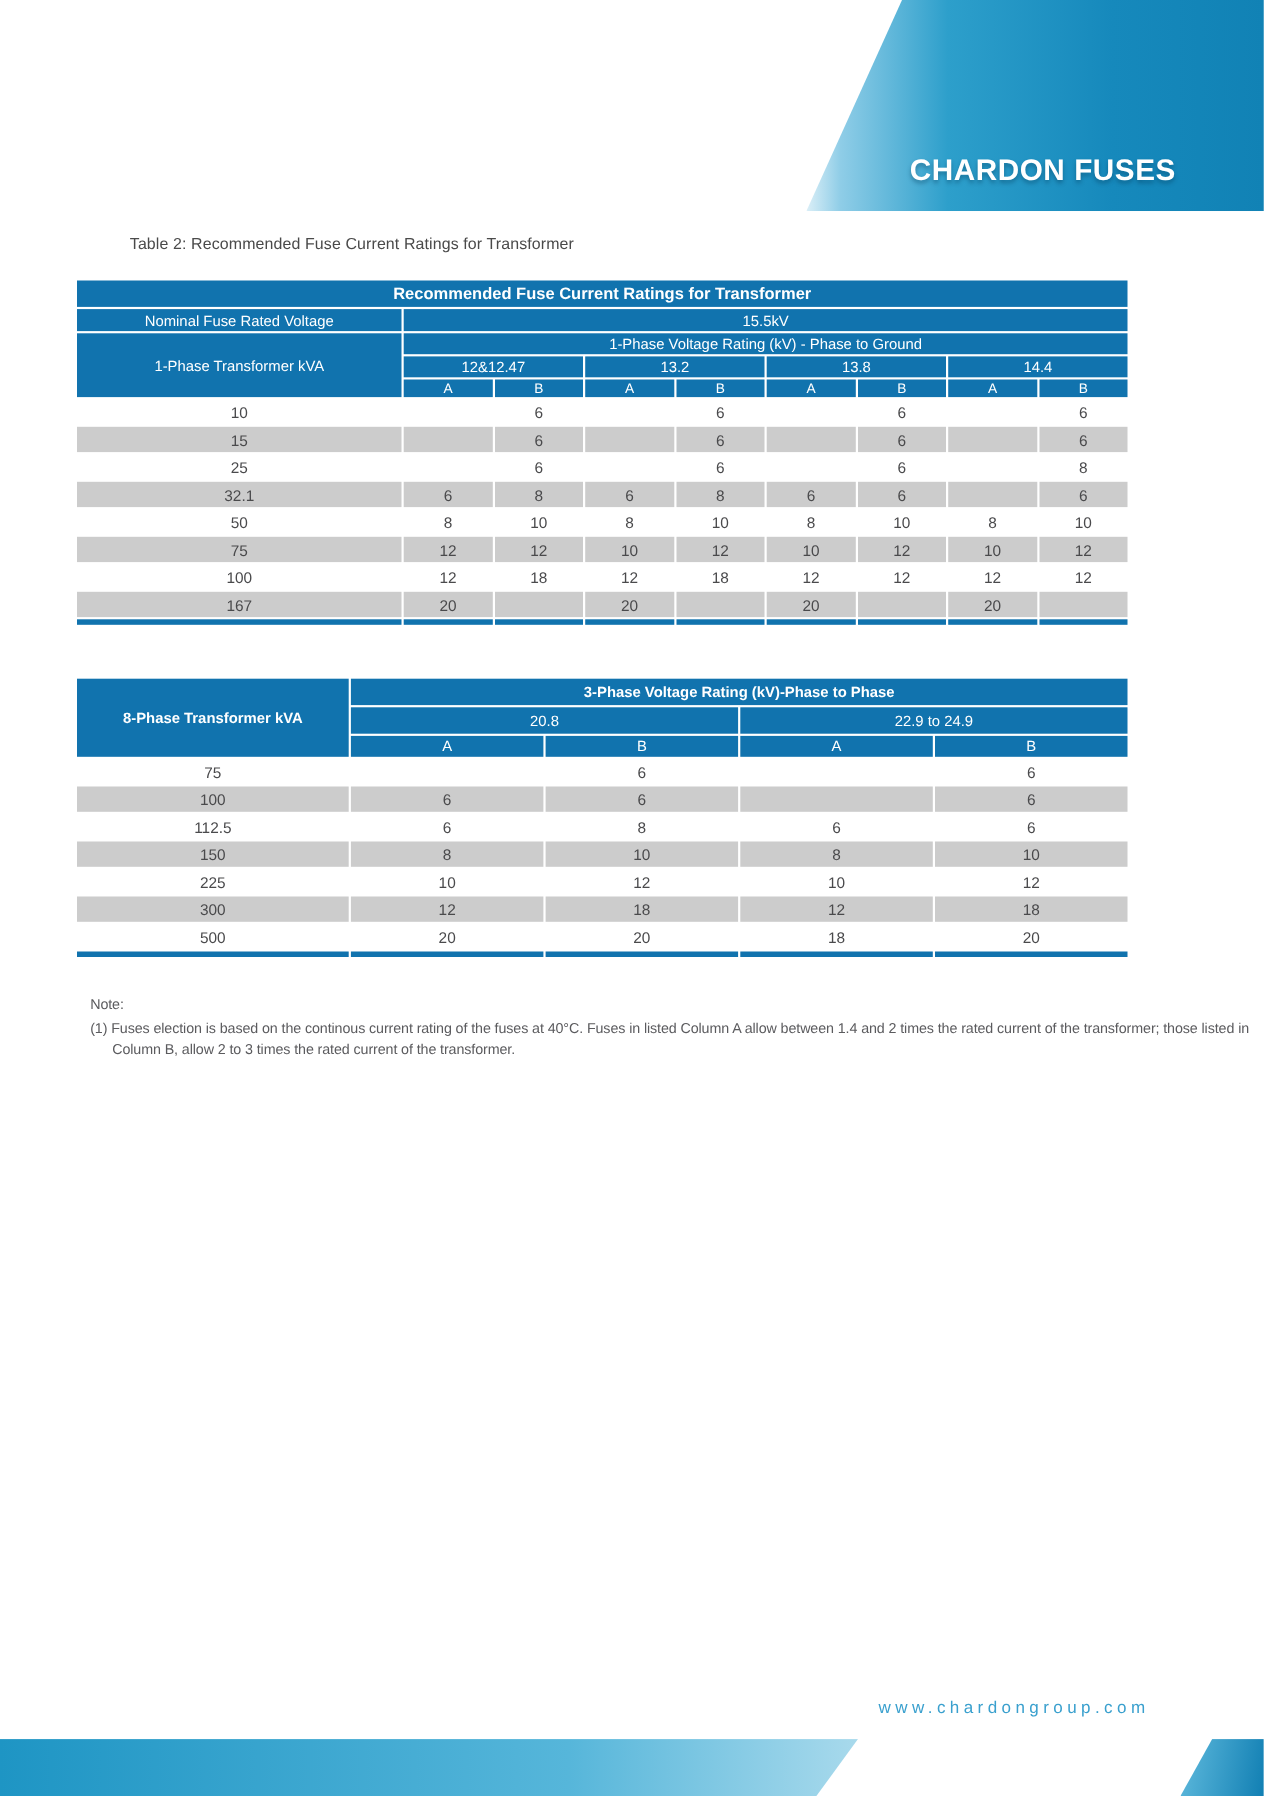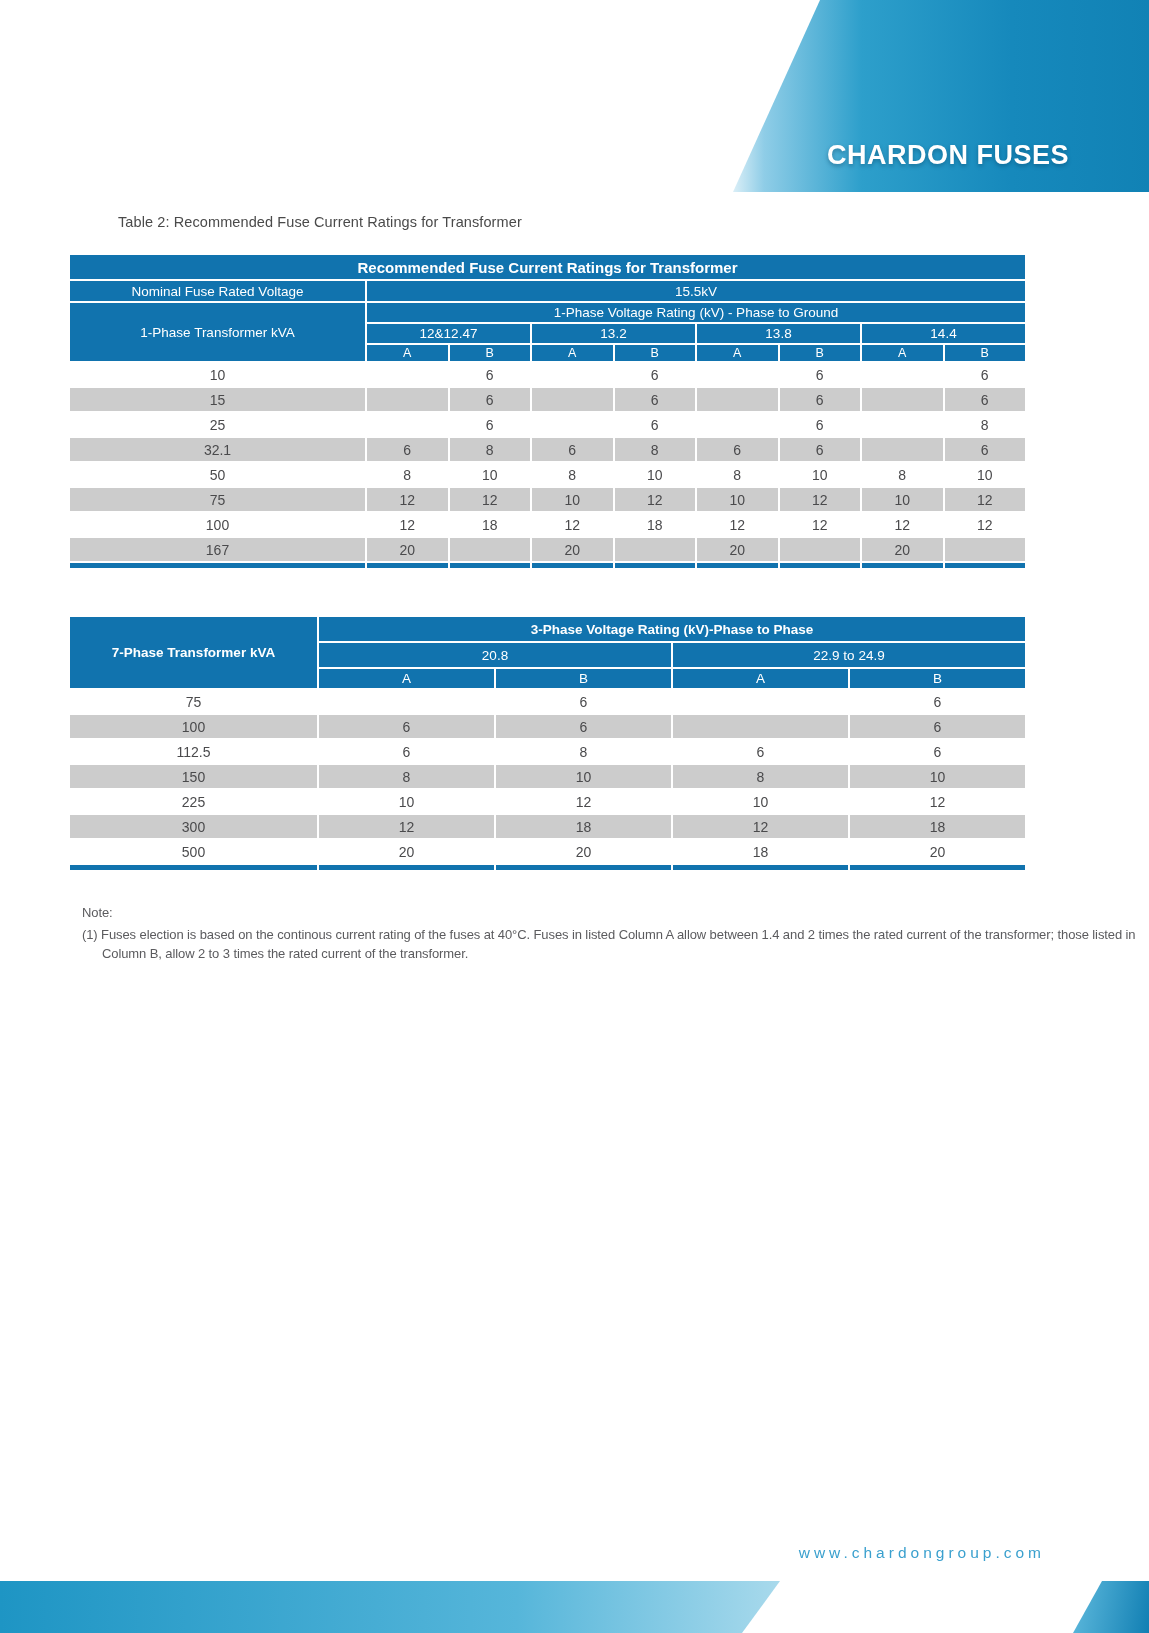--- a/index.html
+++ b/index.html
@@ -217,21 +217,21 @@
 <table class="fuse" id="table2">
   <colgroup>
       <col style="width:247px">
       <col>
       <col>
       <col>
       <col>
     </colgroup>
   <tbody>
       <tr>
-    <th class="blue bold" rowspan="3">7-Phase Transformer kVA</th>
+    <th class="blue bold" rowspan="3">8-Phase Transformer kVA</th>
     <th class="blue bold h24" colspan="4">3-Phase Voltage Rating (kV)-Phase to Phase</th>
   </tr>
   <tr>
     <th class="blue h24" colspan="2">20.8</th>
     <th class="blue h24" colspan="2">22.9 to 24.9</th>
   </tr>
   <tr>
     <th class="blue h19">A</th>
     <th class="blue h19">B</th>
     <th class="blue h19">A</th>

